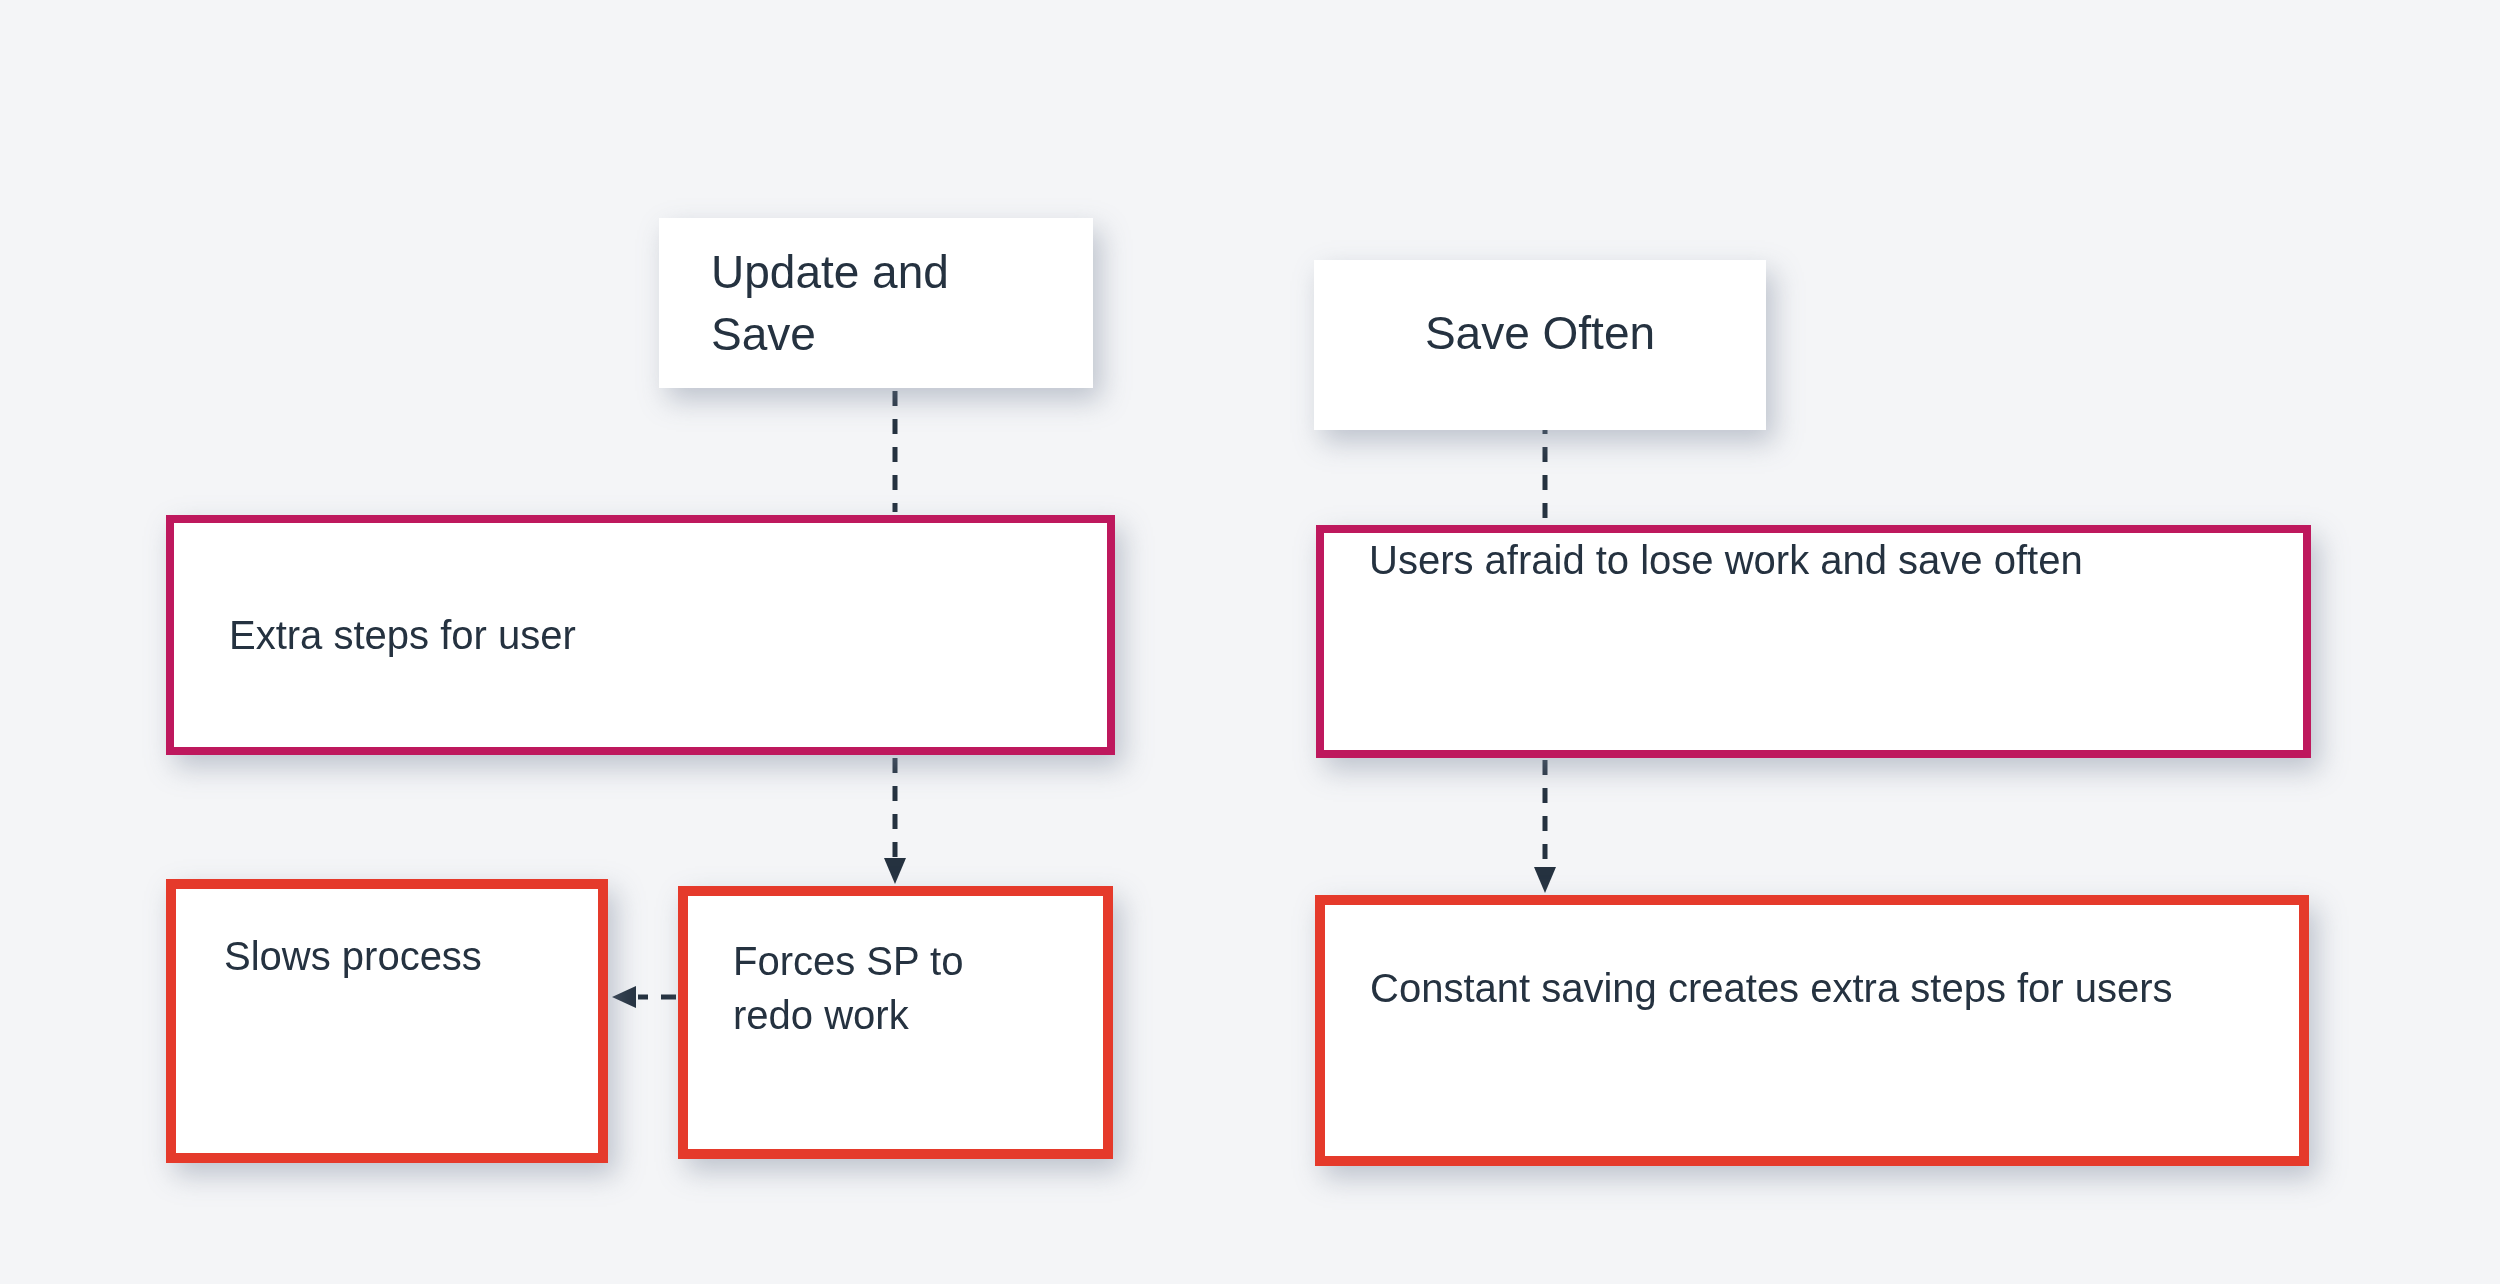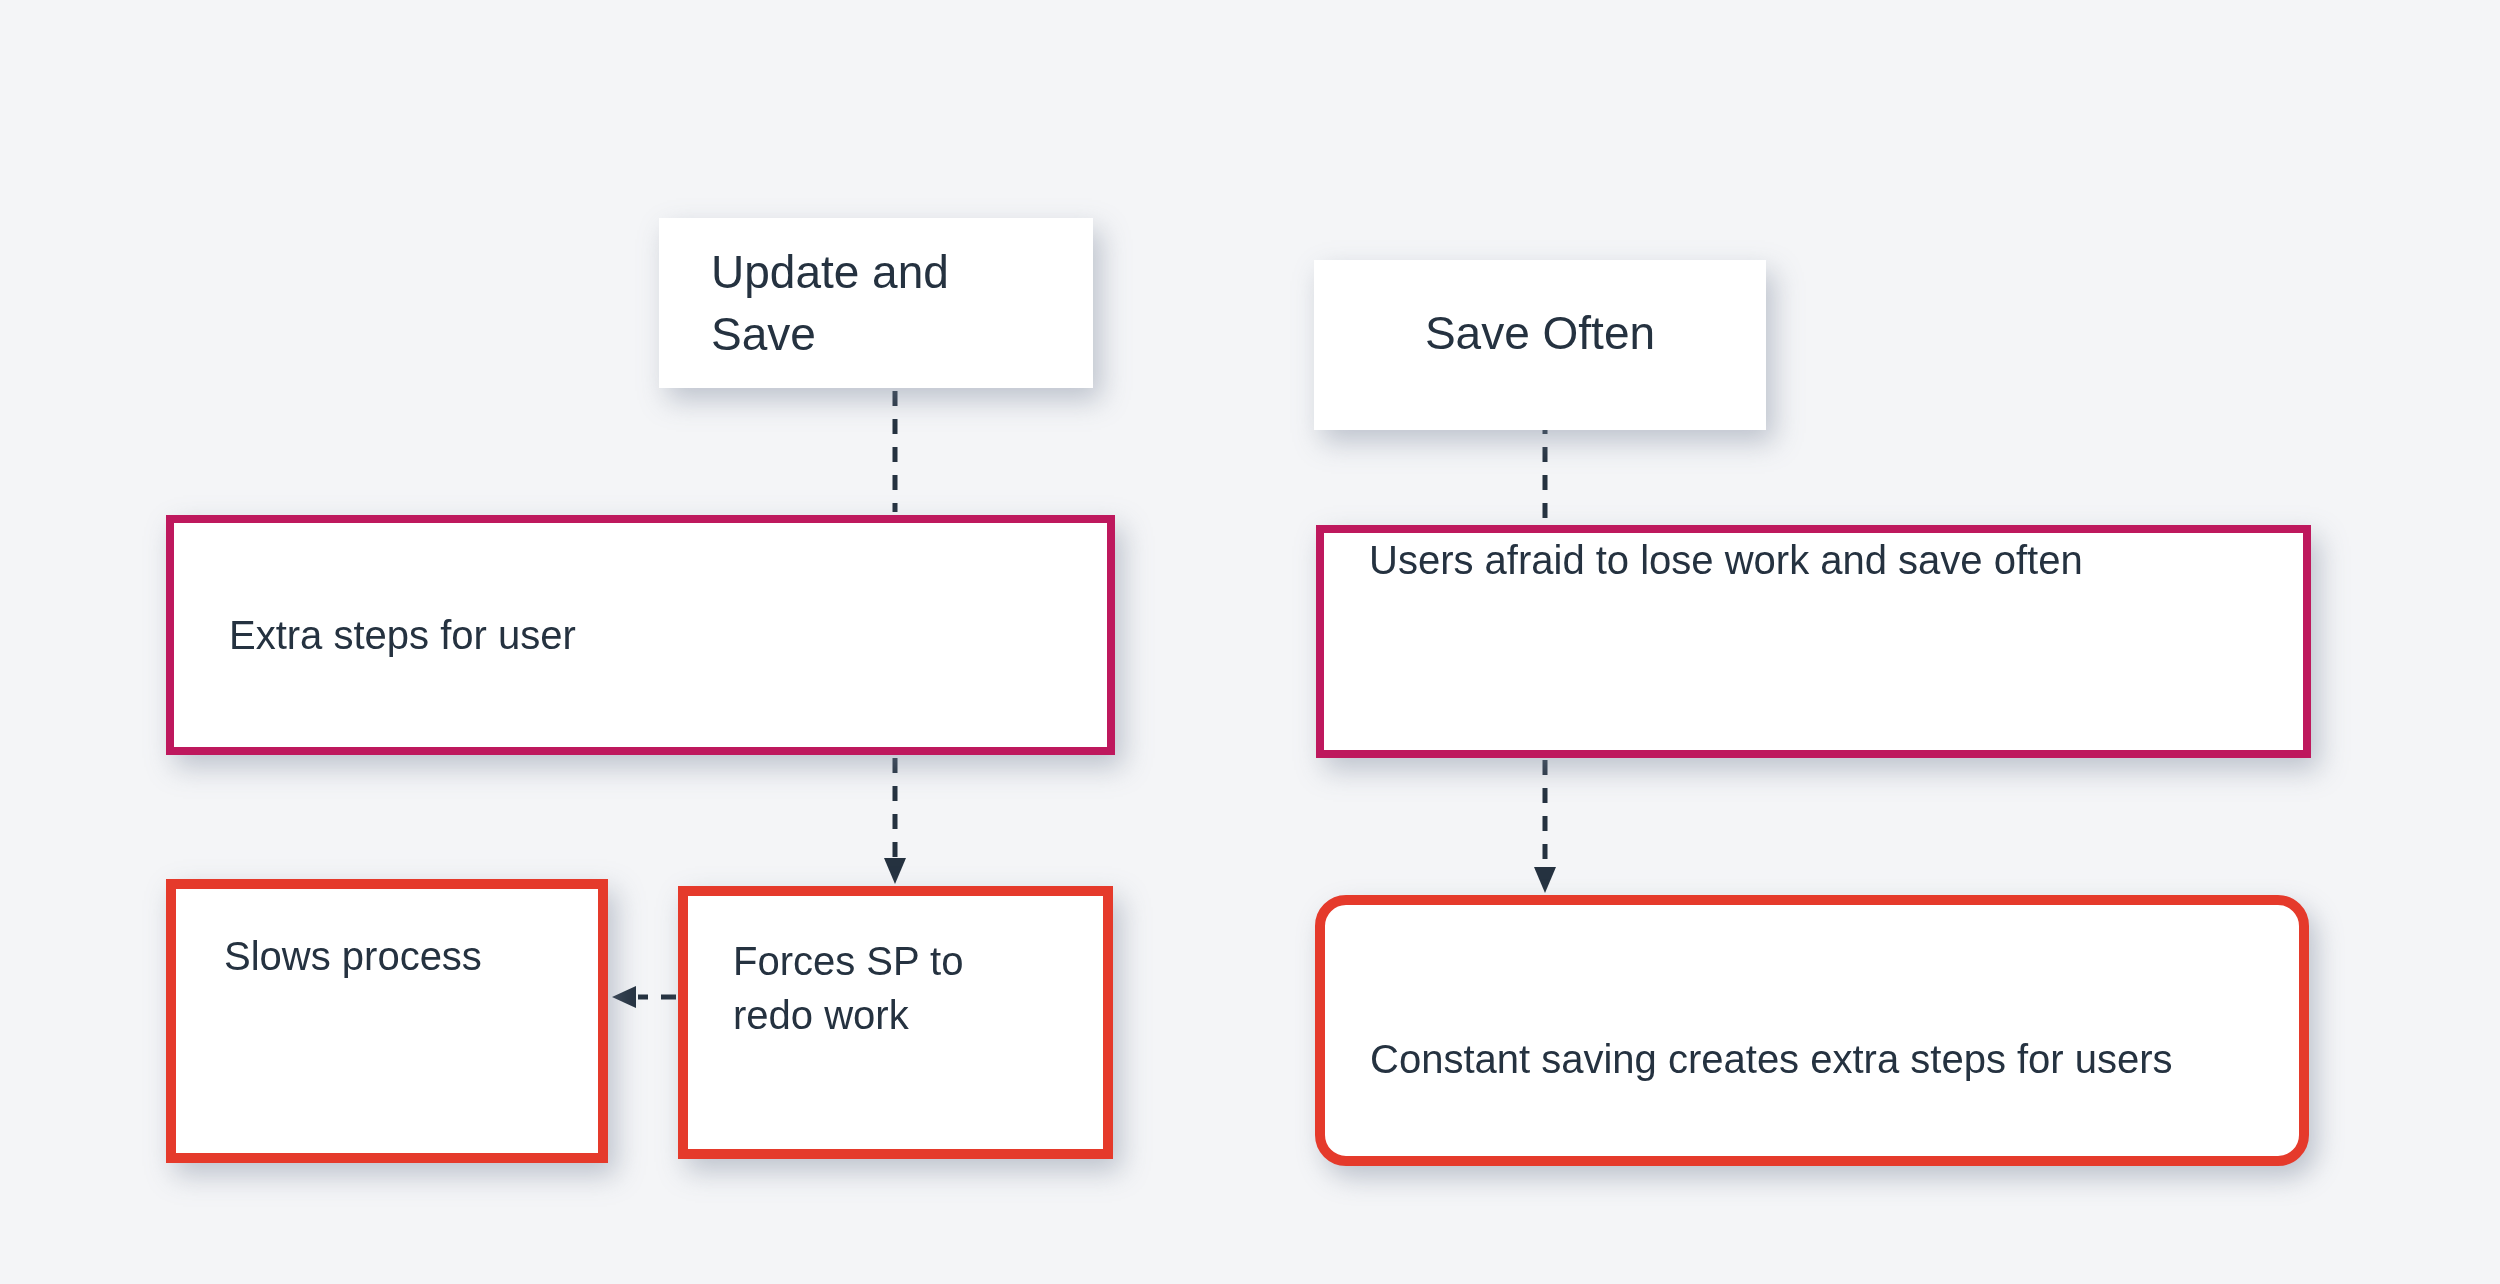--- a/index.html
+++ b/index.html
@@ -71,23 +71,22 @@
     align-items: flex-start;
     padding: 40px 30px 0 48px;
   }
   .n-forces-sp {
     left: 678px; top: 886px; width: 435px; height: 273px;
     align-items: flex-start;
     padding: 38px 60px 0 45px;
   }
   .n-constant-saving {
     left: 1315px; top: 895px; width: 994px; height: 271px;
-    align-items: center;
+    align-items: flex-start;
     padding: 56px 70px 0 45px;
-    border-radius: 31px;
   }
 
   .connectors {
     position: absolute;
     left: 0; top: 0;
     width: 2500px; height: 1284px;
     pointer-events: none;
   }
   .connectors path {
     stroke: #253240;

